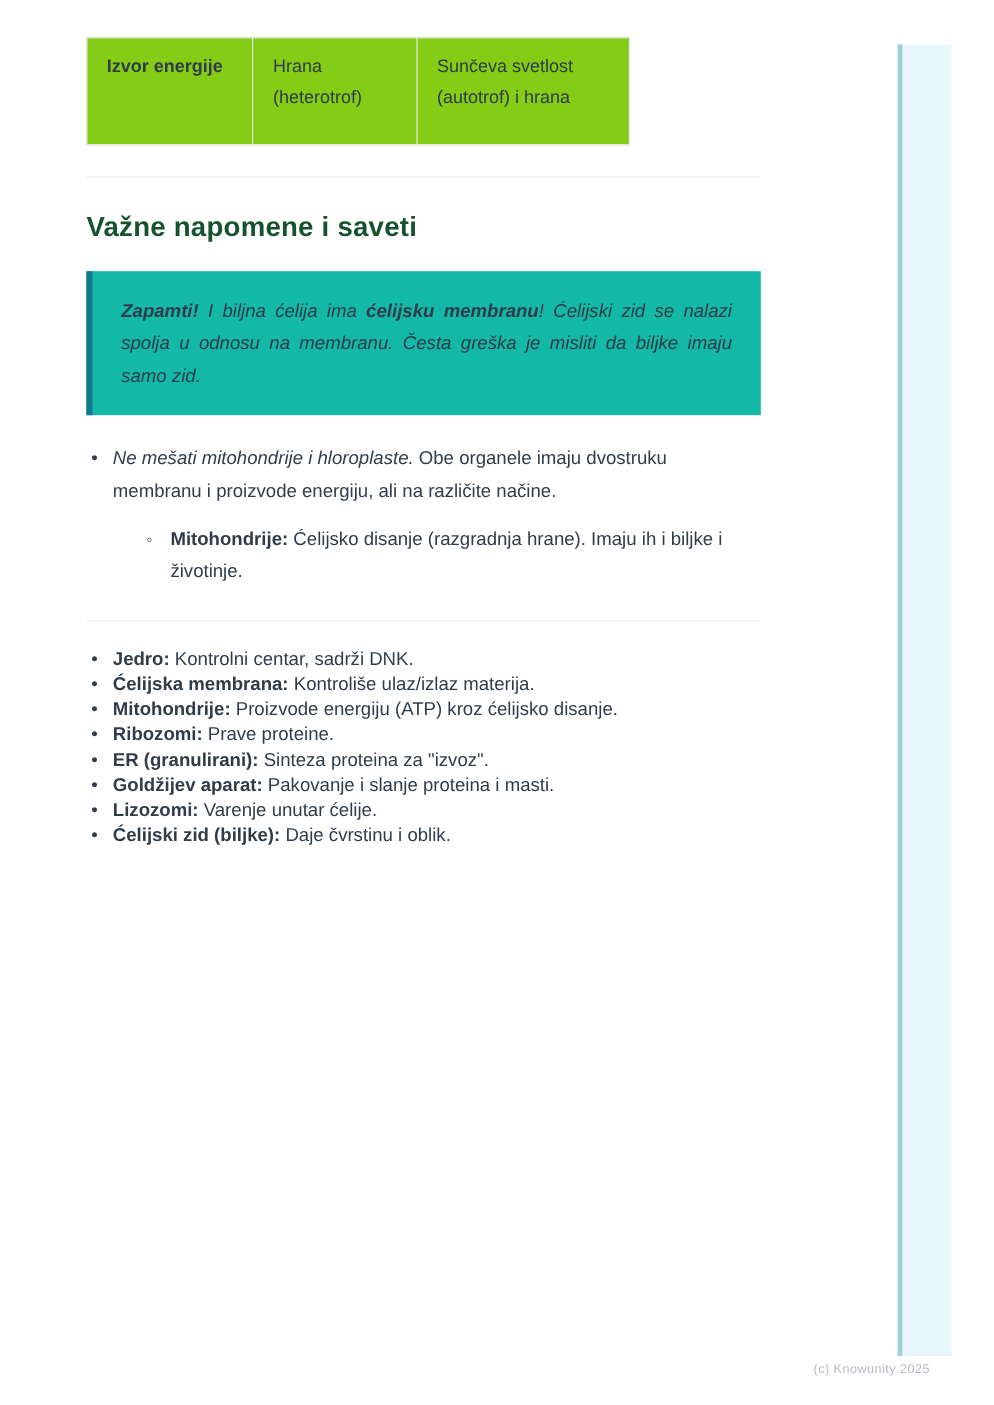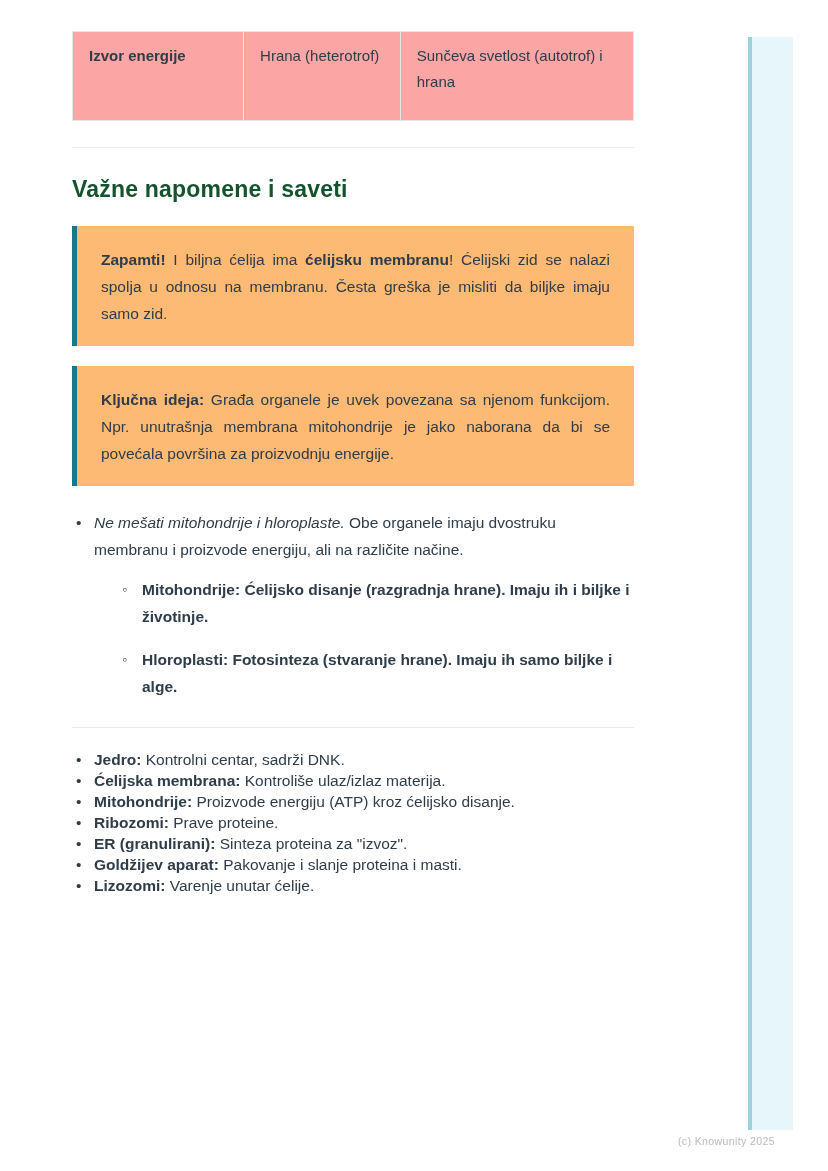--- a/index.html
+++ b/index.html
@@ -4,54 +4,55 @@
 <style>
   html,body{margin:0;padding:0;}
   body{
     width:828px;height:1171px;position:relative;overflow:hidden;
     background:#ffffff;color:#303c4a;
     font-family:"Liberation Sans", sans-serif;
   }
   .content{position:absolute;left:72px;top:0;width:562px;}
 
   
-  table.spec{border-collapse:collapse;width:562px;margin-top:31px;background:#fca5a5;}
+  table.spec{border-collapse:collapse;width:453px;margin-top:31px;background:#84cc16;}
   table.spec td{
     border:1px solid #e5e7eb;vertical-align:top;
     font-size:15px;line-height:26px;padding:11px 16px 25px 16px;color:#303c4a;
   }
   td.c1{width:168px;font-weight:bold;}
   td.c2{width:142px;}
   td.c3{width:252px;}
 
   .divider{border:none;border-top:1px solid #e8eaee;margin:0;}
   .divider.d1{margin-top:26px;}
   .divider.d2{margin-top:27px;}
 
   h2.sect{
     color:#14532d;font-size:23px;line-height:26px;font-weight:bold;
     margin:28px 0 0 0;letter-spacing:0.2px;
   }
 
   
   .callout{
-    margin-top:24px;background:#fdba74;border-left:5px solid #16788c;
+    margin-top:24px;background:#14b8a6;border-left:5px solid #16788c;
     padding:20px 24px 19px 24px;font-size:15.5px;line-height:27px;
     text-align:justify;
+    font-style:italic;
   }
   .callout + .callout{margin-top:20px;}
 
   
   ul{list-style:none;margin:0;padding:0;}
   ul.main{margin-top:23px;font-size:15.5px;line-height:27px;}
   ul.main > li{position:relative;padding-left:22px;}
   ul.main > li + li{margin-top:20px;}
   ul.main > li::before{content:"•";position:absolute;left:4px;top:0;color:#303c4a;}
   ul.sub{margin:13px 0 0 26px;}
-  ul.sub > li{position:relative;padding-left:22px;font-weight:bold;}
+  ul.sub > li{position:relative;padding-left:22px;}
   ul.sub > li + li{margin-top:16px;}
   ul.sub > li::before{content:"◦";position:absolute;left:2px;top:0;font-size:14px;color:#303c4a;}
 
   ul.remind{margin-top:21px;font-size:15.5px;line-height:21px;}
   ul.remind > li{position:relative;padding-left:22px;}
   ul.remind > li + li{margin-top:0;}
   ul.remind > li::before{content:"•";position:absolute;left:4px;top:0;color:#303c4a;}
 
   i.note{}
 
@@ -84,48 +85,43 @@
     </table>
 
   <hr class="divider d1">
 
   <h2 class="sect">Važne napomene i saveti</h2>
 
   <div class="callout">
     <b>Zapamti!</b><span> I biljna ćelija ima </span><b>ćelijsku membranu</b><span>! Ćelijski zid se nalazi spolja u odnosu na membranu. Česta greška je misliti da biljke imaju samo zid.</span>
   </div>
 
-  <div class="callout">
-    <b>Ključna ideja:</b><span> Građa organele je uvek povezana sa njenom funkcijom. Npr. unutrašnja membrana mitohondrije je jako naborana da bi se povećala površina za proizvodnju energije.</span>
-  </div>
 
   <ul class="main">
     <li>
       <i class="note">Ne mešati mitohondrije i hloroplaste.</i><span> Obe organele imaju dvostruku membranu i proizvode energiju, ali na različite načine.</span>
       <ul class="sub">
         <li>
           <b>Mitohondrije:</b><span> Ćelijsko disanje (razgradnja hrane). Imaju ih i biljke i životinje.</span>
-        </li>
-        <li>
-          <b>Hloroplasti:</b><span> Fotosinteza (stvaranje hrane). Imaju ih samo biljke i alge.</span>
         </li>
       </ul>
     </li>
   </ul>
 
   <hr class="divider d2">
 
 
   <ul class="remind">
     <li><b>Jedro:</b><span> Kontrolni centar, sadrži DNK.</span></li>
     <li><b>Ćelijska membrana:</b><span> Kontroliše ulaz/izlaz materija.</span></li>
     <li><b>Mitohondrije:</b><span> Proizvode energiju (ATP) kroz ćelijsko disanje.</span></li>
     <li><b>Ribozomi:</b><span> Prave proteine.</span></li>
     <li><b>ER (granulirani):</b><span> Sinteza proteina za "izvoz".</span></li>
     <li><b>Goldžijev aparat:</b><span> Pakovanje i slanje proteina i masti.</span></li>
     <li><b>Lizozomi:</b><span> Varenje unutar ćelije.</span></li>
+    <li><b>Ćelijski zid (biljke):</b><span> Daje čvrstinu i oblik.</span></li>
 
   </ul>
 
 </div>
 
 <div class="footer">(c) Knowunity 2025</div>
 <div class="side-strip"></div>
 
 </body></html>

